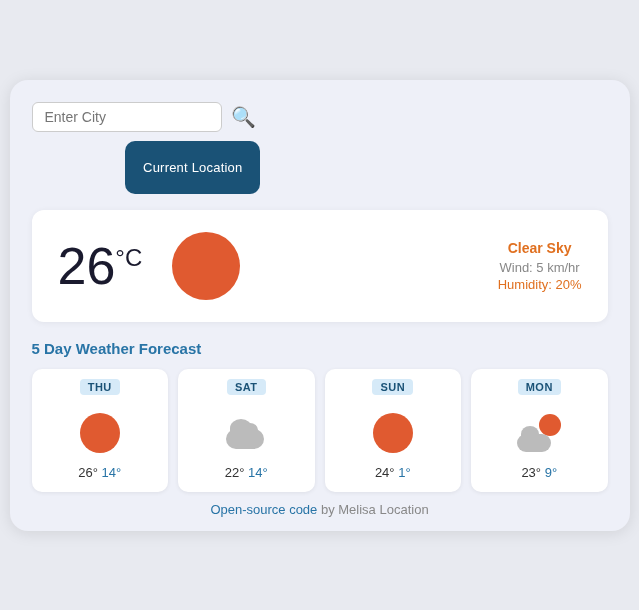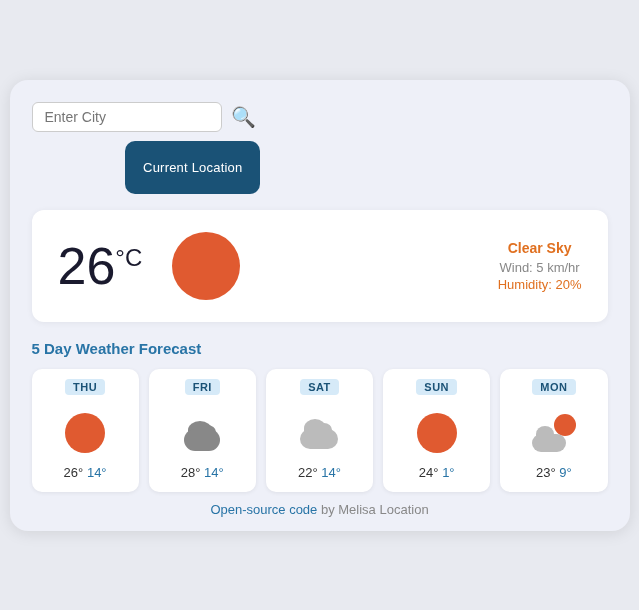--- a/index.html
+++ b/index.html
@@ -337,33 +337,20 @@
       <div class="forecast-card">
         <div class="forecast-day">THU</div>
         <div class="forecast-icon">
           <div class="icon-sun"></div>
         </div>
         <div class="forecast-temps">
           <span class="high">26°</span>&nbsp;<span class="low">14°</span>
         </div>
       </div>
 
-      <div class="forecast-card">
-        <div class="forecast-day">FRI</div>
-        <div class="forecast-icon">
-          <div class="icon-cloud-sun">
-            <div class="cloud-top2"></div>
-            <div class="cloud-top"></div>
-            <div class="cloud-body"></div>
-          </div>
-        </div>
-        <div class="forecast-temps">
-          <span class="high">28°</span>&nbsp;<span class="low">14°</span>
-        </div>
-      </div>
 
       <div class="forecast-card">
         <div class="forecast-day">SAT</div>
         <div class="forecast-icon">
           <div class="icon-cloud">
             <div class="cloud-top2"></div>
             <div class="cloud-top"></div>
             <div class="cloud-body"></div>
           </div>
         </div>

